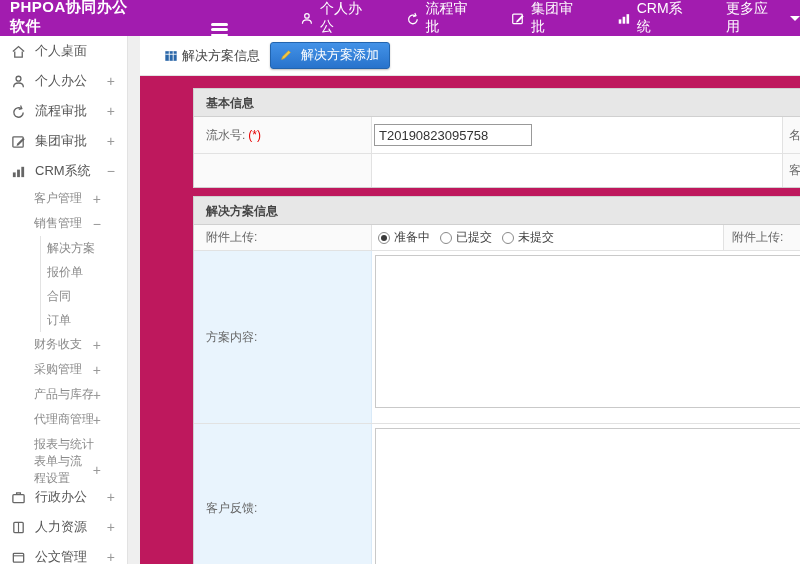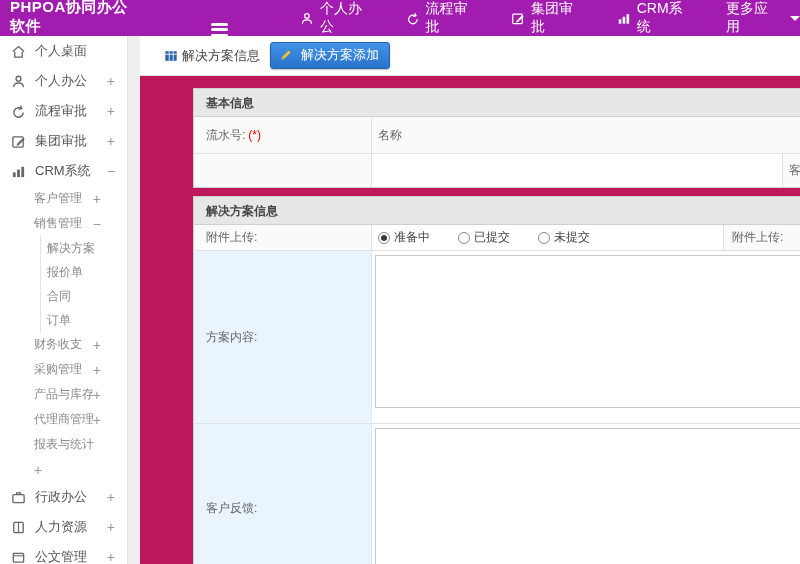--- a/index.html
+++ b/index.html
@@ -67,21 +67,21 @@
   .r-feedback { height:180px; align-items:stretch; }
   .r-content .lbl, .r-feedback .lbl { display:flex; align-items:center;text-align:center; }
   .r-feedback .lbl { align-items:flex-start; padding-top:76px; }
   input.txt { width:158px; height:22px; border:1px solid #999; font-size:13px;
     padding:1px 4px; color:#333; font-family:inherit; }
   .ta-cell { flex:1; background:#fff; padding:4px 0 0 3px; }
   textarea { width:500px; border:1px solid #c9c9c9; resize:none; background:#fff;
     font-family:inherit; font-size:12px; padding:3px; }
   .ta-content { height:153px; }
   .ta-feedback { height:170px; }
-  .radios { display:flex; align-items:center; gap:28px; padding-left:6px; }
+  .radios { display:flex; align-items:center; gap:10px; padding-left:6px; }
   .radio-item { display:flex; align-items:center; gap:4px; font-size:12px; color:#444; cursor:pointer; }
   .radio { width:12px; height:12px; border:1px solid #8a8a8a; border-radius:50%; background:#fff;
     display:inline-flex; align-items:center; justify-content:center; flex:none; }
   .radio.checked::after { content:""; width:6px; height:6px; border-radius:50%; background:#3a3a3a; }
   .v-status { width:352px; flex:none; border-right:1px solid #e2e2e2; }
   .attach { flex:1; background:#fafafa; padding-left:8px; font-size:12px; color:#666; }
 </style>
 </head>
 <body>
 
@@ -207,20 +207,21 @@
       <span class="exp">+</span>
     </div>
     <div class="s-item l1">
       <span class="grow">代理商管理</span>
       <span class="exp">+</span>
     </div>
     <div class="s-item l1">
       <span class="grow">报表与统计</span>
     </div>
     <div class="s-item l1">
+      <span>表单与流程设置</span>
       <span class="exp">+</span>
     </div>
     <div class="s-item l0">
       <svg viewBox="0 0 16 16">
           <rect x="2" y="5" width="12" height="8.5" rx="1" fill="none" stroke="currentColor" stroke-width="1.4"></rect>
           <path d="M6 5V3h4v2" fill="none" stroke="currentColor" stroke-width="1.4"></path>
         </svg>
       <span class="grow">行政办公</span>
       <span class="exp">+</span>
     </div>
@@ -261,20 +262,23 @@
 
     <div class="content">
       <div class="formbox">
 
         <div class="tbl">
           <div class="sec-hd">基本信息</div>
           <div class="row r-serial">
             <div class="cell lbl">
               <span>流水号:</span>
               <span class="req">(*)</span>
+            </div>
+            <div class="cell val v1">
+              <input class="txt" type="text" value="T20190823095758" style="">
             </div>
             <div class="cell rlbl">
               <span>名称</span>
             </div>
           </div>
           <div class="row r-empty">
             <div class="cell lbl"></div>
             <div class="cell val v1"></div>
             <div class="cell rlbl">
               <span>客户</span>

